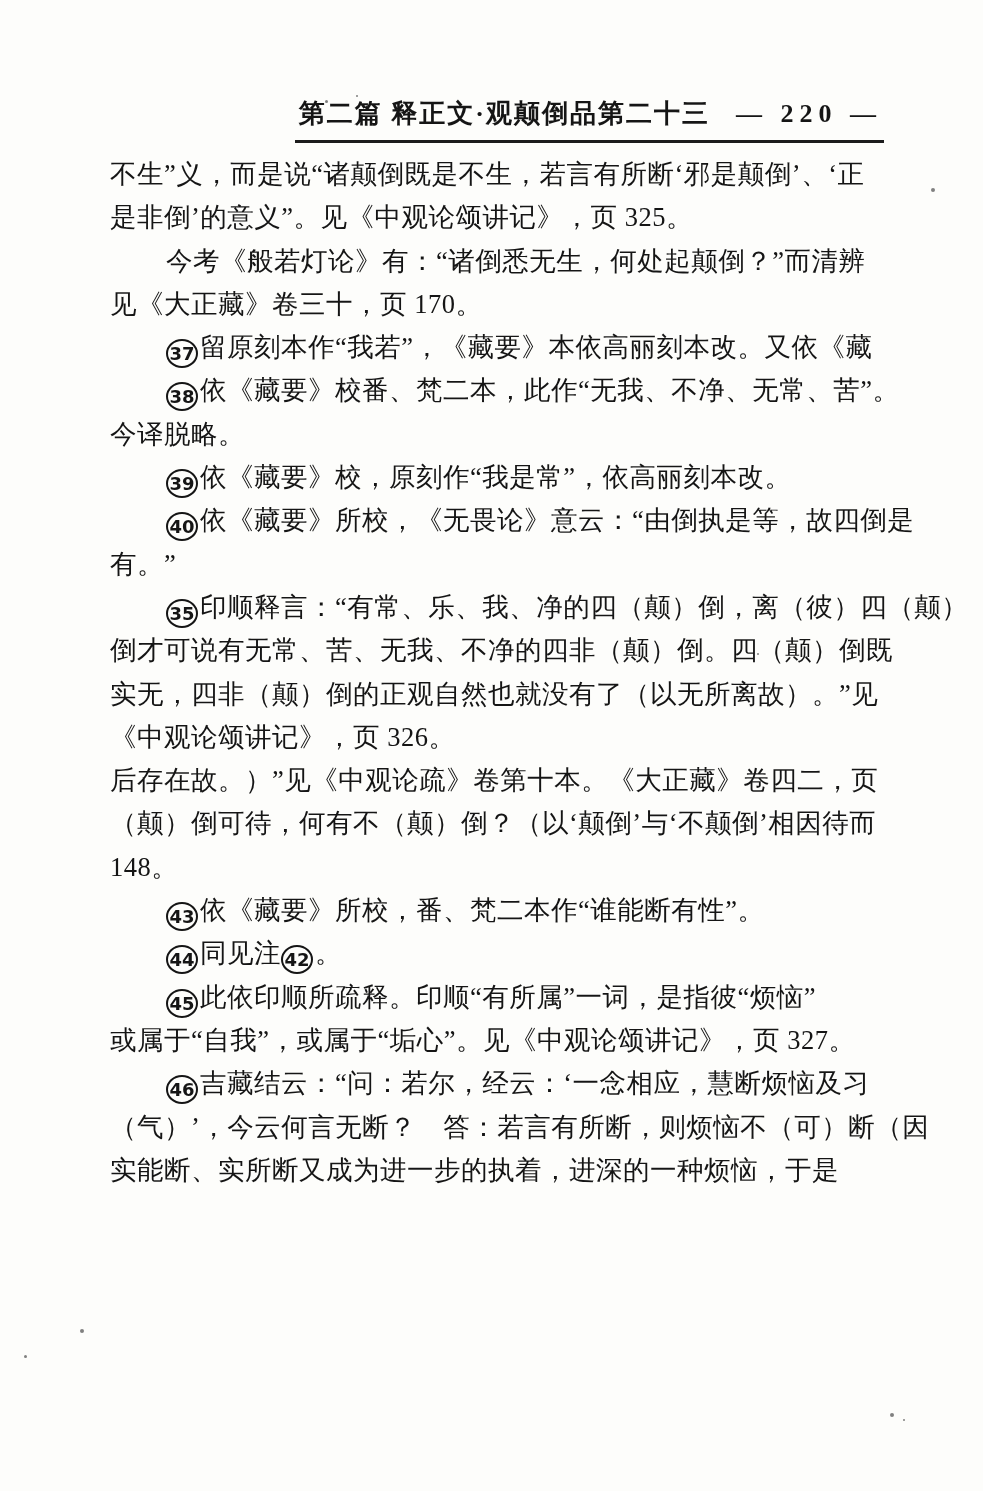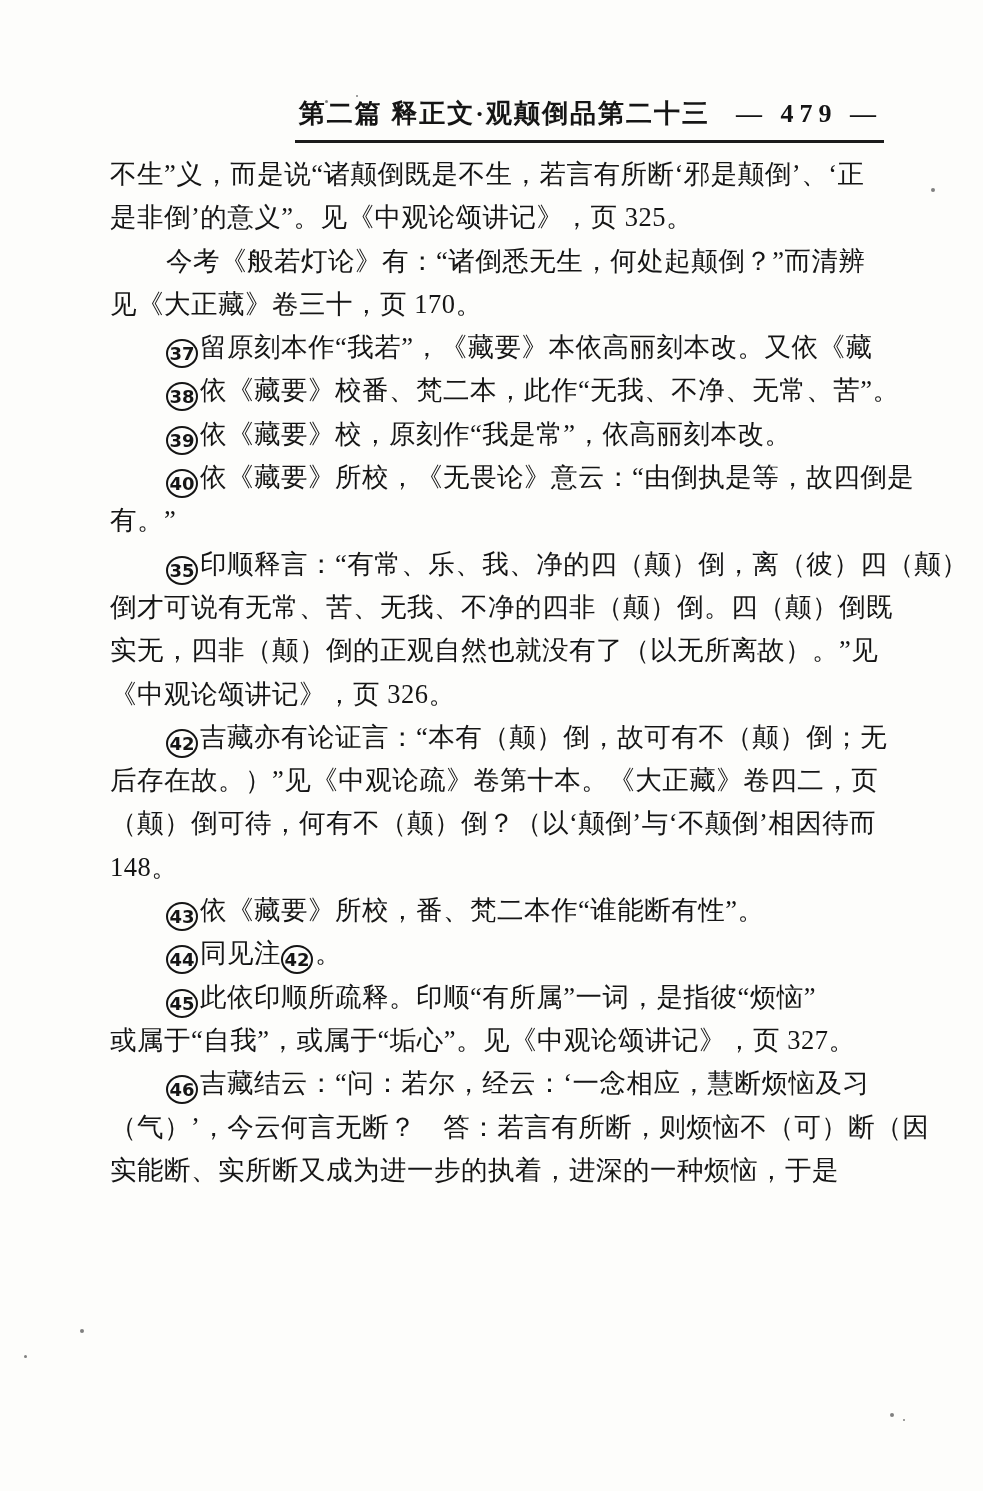--- a/index.html
+++ b/index.html
@@ -81,39 +81,39 @@
     opacity: 0.75;
   }
 </style>
 </head>
 <body>
 
 <div class="page">
 
   <div class="running-head">
     <div class="running-head-inner">
-      <span>第二篇 释正文·观颠倒品第二十三</span><span class="folio">— 479 —</span>
+      <span>第二篇 释正文·观颠倒品第二十三</span><span class="folio">— 220 —</span>
     </div>
   </div>
 
   <div class="text-body" id="text-body">
       <div class="line"><span>不生”义，而是说“诸颠倒既是不生，若言有所断‘邪是颠倒’、‘正</span></div>
       <div class="line"><span>是非倒’的意义”。见《中观论颂讲记》，页 325。</span></div>
       <div class="line indent"><span>今考《般若灯论》有：“诸倒悉无生，何处起颠倒？”而清辨</span></div>
       <div class="line"><span>见《大正藏》卷三十，页 170。</span></div>
       <div class="line indent"><span class="note-circle">37</span><span>留原刻本作“我若”，《藏要》本依高丽刻本改。又依《藏</span></div>
       <div class="line indent"><span class="note-circle">38</span><span>依《藏要》校番、梵二本，此作“无我、不净、无常、苦”。</span></div>
+      <div class="line"><span>今译脱略。</span></div>
       <div class="line indent"><span class="note-circle">39</span><span>依《藏要》校，原刻作“我是常”，依高丽刻本改。</span></div>
       <div class="line indent"><span class="note-circle">40</span><span>依《藏要》所校，《无畏论》意云：“由倒执是等，故四倒是</span></div>
       <div class="line"><span>有。”</span></div>
       <div class="line indent"><span class="note-circle">35</span><span>印顺释言：“有常、乐、我、净的四（颠）倒，离（彼）四（颠）</span></div>
       <div class="line"><span>倒才可说有无常、苦、无我、不净的四非（颠）倒。四（颠）倒既</span></div>
       <div class="line"><span>实无，四非（颠）倒的正观自然也就没有了（以无所离故）。”见</span></div>
       <div class="line"><span>《中观论颂讲记》，页 326。</span></div>
-      <div class="line indent"><span class="note-circle">42</span><span>吉藏亦有论证言：“本有（颠）倒，故可有不（颠）倒；无</span></div>
       <div class="line"><span>后存在故。）”见《中观论疏》卷第十本。《大正藏》卷四二，页</span></div>
       <div class="line"><span>（颠）倒可待，何有不（颠）倒？（以‘颠倒’与‘不颠倒’相因待而</span></div>
       <div class="line"><span>148。</span></div>
       <div class="line indent"><span class="note-circle">43</span><span>依《藏要》所校，番、梵二本作“谁能断有性”。</span></div>
       <div class="line indent"><span class="note-circle">44</span><span>同见注</span><span class="note-circle">42</span><span>。</span></div>
       <div class="line indent"><span class="note-circle">45</span><span>此依印顺所疏释。印顺“有所属”一词，是指彼“烦恼”</span></div>
       <div class="line"><span>或属于“自我”，或属于“垢心”。见《中观论颂讲记》，页 327。</span></div>
       <div class="line indent"><span class="note-circle">46</span><span>吉藏结云：“问：若尔，经云：‘一念相应，慧断烦恼及习</span></div>
       <div class="line"><span>（气）’，今云何言无断？　答：若言有所断，则烦恼不（可）断（因</span></div>
       <div class="line"><span>实能断、实所断又成为进一步的执着，进深的一种烦恼，于是</span></div>

